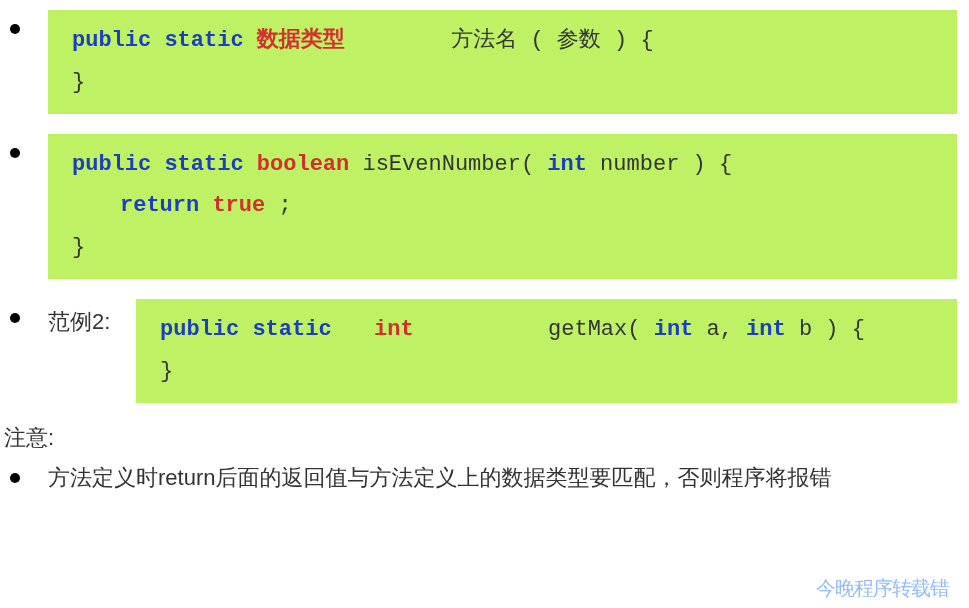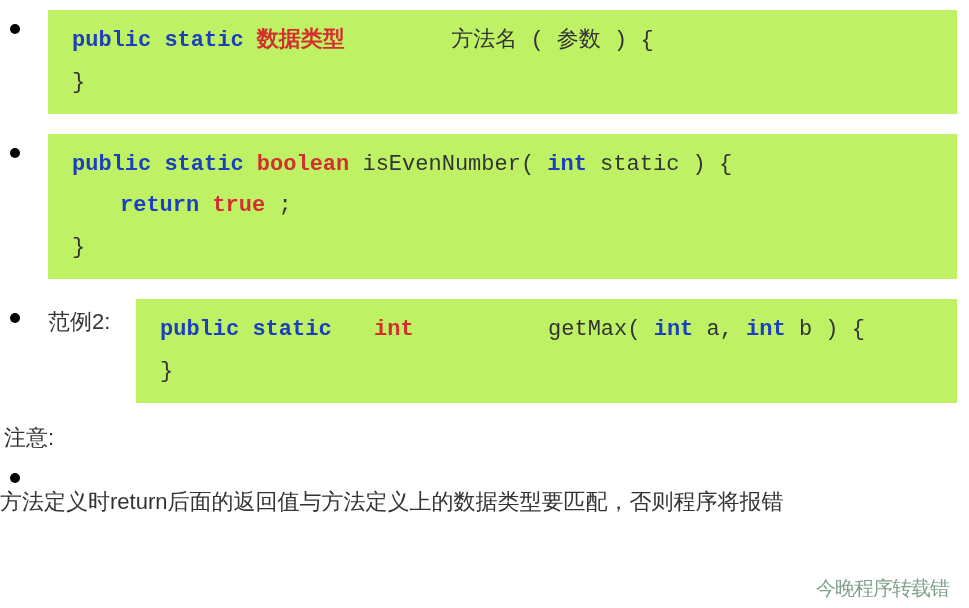--- a/index.html
+++ b/index.html
@@ -59,34 +59,33 @@
       padding-left: 48px;
     }
     .notice-header {
       padding-left: 4px;
       margin-top: 8px;
       margin-bottom: 6px;
     }
     .notice-line {
       display: flex;
       align-items: flex-start;
-      flex-direction: column;
     }
     .notice-line .bullet {
       margin-top: 14px;
     }
     .notice-text {
       padding-top: 4px;
       flex: 1;
     }
     .watermark {
       position: absolute;
       right: 20px;
       bottom: 6px;
-      color: #14532d;
+      color: #3b82f6;
       font-size: 20px;
       opacity: 0.55;
       pointer-events: none;
       letter-spacing: -1px;
     }
     .code-gap {
       display: inline-block;
     }
   </style>
 </head>
@@ -107,21 +106,21 @@
   </div>
 </div>
 
 <div class="section">
   <div class="bullet"></div>
   <div class="code-block">
     <div>
       <span class="kw-blue">public static</span>
       <span class="kw-red"> <span>boolean</span></span>
       <span class="txt-black"> <span>isEvenNumber(</span></span>
-      <span class="kw-blue"> <span>int</span></span><span class="txt-black"> static ) {</span>
+      <span class="kw-blue"> <span>int</span></span><span class="txt-black"> number ) {</span>
     </div>
     <div class="indent">
       <span class="kw-blue">return</span>
       <span class="kw-red"> <span>true</span></span>
       <span class="txt-black">;</span>
     </div>
     <div>
       <span class="txt-black">}</span>
     </div>
   </div>

